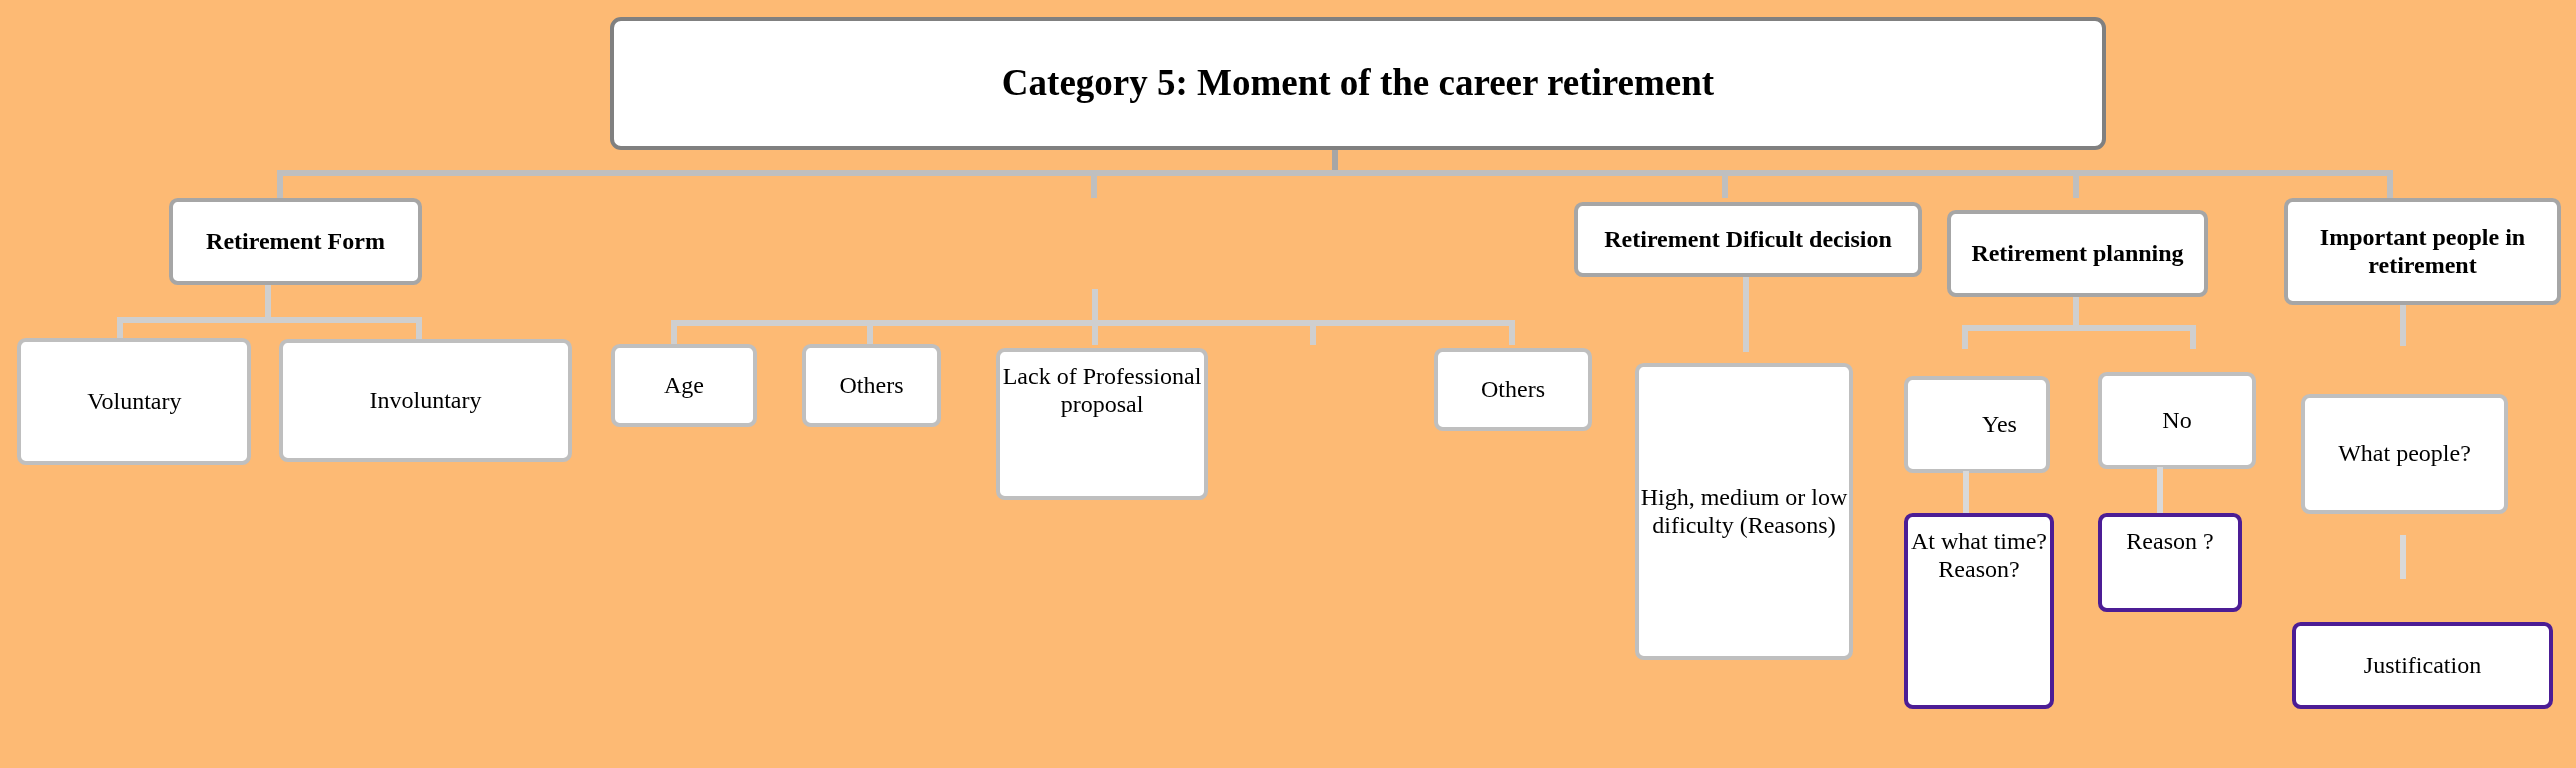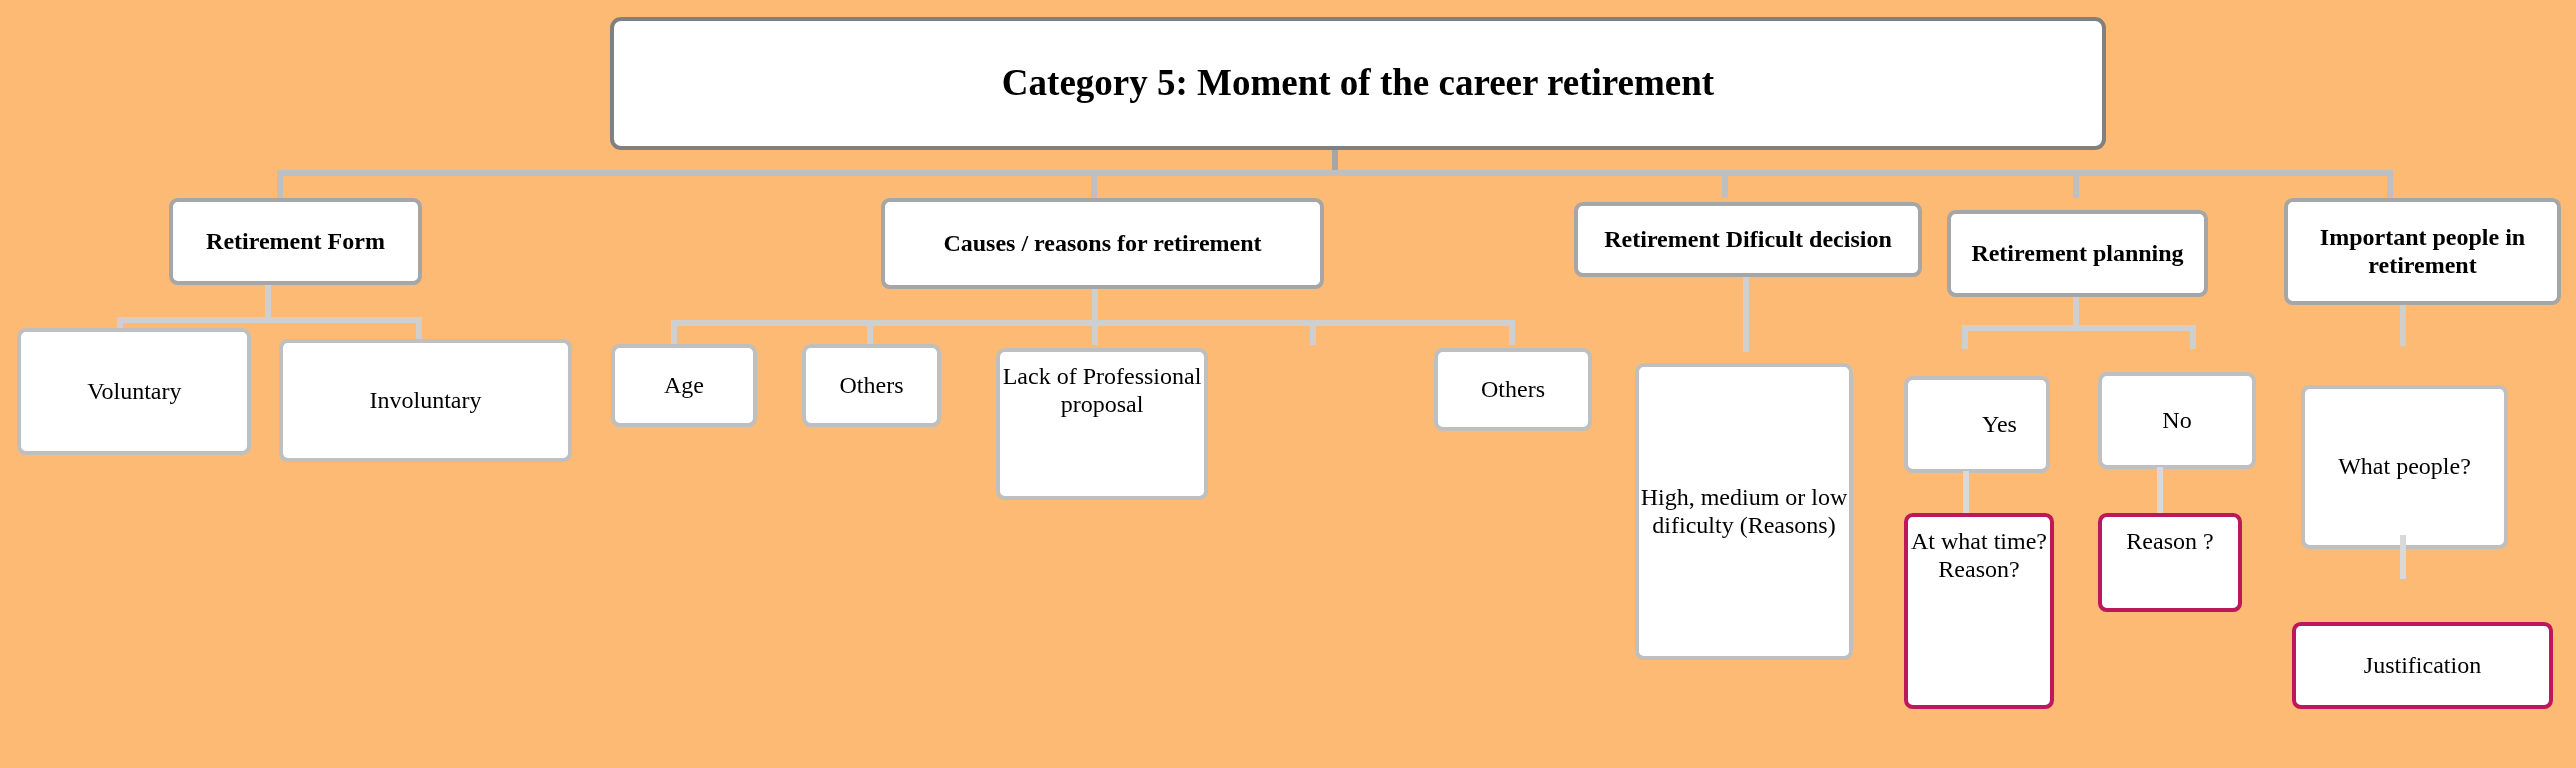--- a/index.html
+++ b/index.html
@@ -63,21 +63,21 @@
   }
   
   .lvl3 {
     border: 4px solid #bfbfbf;
     border-radius: 8.7px;
     font-weight: normal;
     font-size: 24px;
   }
   
   .lvl4 {
-    border: 4px solid #be185d;
+    border: 4px solid #4c1d95;
     border-radius: 8.7px;
     font-weight: normal;
     font-size: 24px;
   }
   
   .overflow-top {
     align-items: flex-start;
     padding-top: 11px;
   }
 </style>
@@ -102,31 +102,28 @@
 
   <div class="node lvl2" style="left:169px; top:198px; width:253px; height:87px;">
     <span class="txt">Retirement Form</span>
   </div>
 
   <div class="conn light" style="left:265px; top:285px; width:5.5px; height:34px;"></div>
   <div class="conn light" style="left:117px; top:317px; width:305px; height:6.3px;"></div>
   <div class="conn light" style="left:117px; top:317px; width:5.5px; height:26px;"></div>
   <div class="conn light" style="left:416px; top:317px; width:5.5px; height:26px;"></div>
 
-  <div class="node lvl3" style="left:17.4px; top:328px; width:234px; height:127px;">
+  <div class="node lvl3" style="left:17.4px; top:338px; width:234px; height:127px;">
     <span class="txt">Voluntary</span>
   </div>
 
   <div class="node lvl3" style="left:279px; top:339px; width:293px; height:123px;">
     <span class="txt">Involuntary</span>
   </div>
 
-  <div class="node lvl2" style="left:881px; top:198px; width:443px; height:91px;">
-    <span class="txt">Causes / reasons for retirement</span>
-  </div>
 
   <div class="conn light" style="left:1092px; top:289px; width:5.5px; height:33px;"></div>
   <div class="conn light" style="left:671px; top:320px; width:843px; height:6.3px;"></div>
   <div class="conn light" style="left:671px;  top:320px; width:5.5px; height:25px;"></div>
   <div class="conn light" style="left:867px; top:320px; width:5.5px; height:25px;"></div>
   <div class="conn light" style="left:1092px; top:320px; width:5.5px; height:25px;"></div>
   <div class="conn light" style="left:1310px; top:320px; width:5.5px; height:25px;"></div>
   <div class="conn light" style="left:1509px; top:320px; width:5.5px; height:25px;"></div>
 
   <div class="node lvl3" style="left:611px; top:344px; width:146px; height:83px;">
@@ -183,21 +180,21 @@
   <div class="node lvl4 overflow-top" style="left:2098px; top:513px; width:144px; height:99px;">
     <span class="txt">Reason ?</span>
   </div>
 
   <div class="node lvl2" style="left:2284px; top:198px; width:277px; height:107px;">
     <span class="txt">Important people in retirement</span>
   </div>
 
   <div class="conn light" style="left:2400px; top:305px; width:5.5px; height:41px;"></div>
 
-  <div class="node lvl3" style="left:2301px; top:385px; width:207px; height:164px;">
+  <div class="node lvl3" style="left:2301px; top:394px; width:207px; height:120px;">
     <span class="txt">What people?</span>
   </div>
 
   <div class="conn xlight" style="left:2400px; top:535px; width:5.5px; height:44px;"></div>
 
   <div class="node lvl4" style="left:2292px; top:622px; width:261px; height:87px;">
     <span class="txt">Justification</span>
   </div>
 
 </div>

